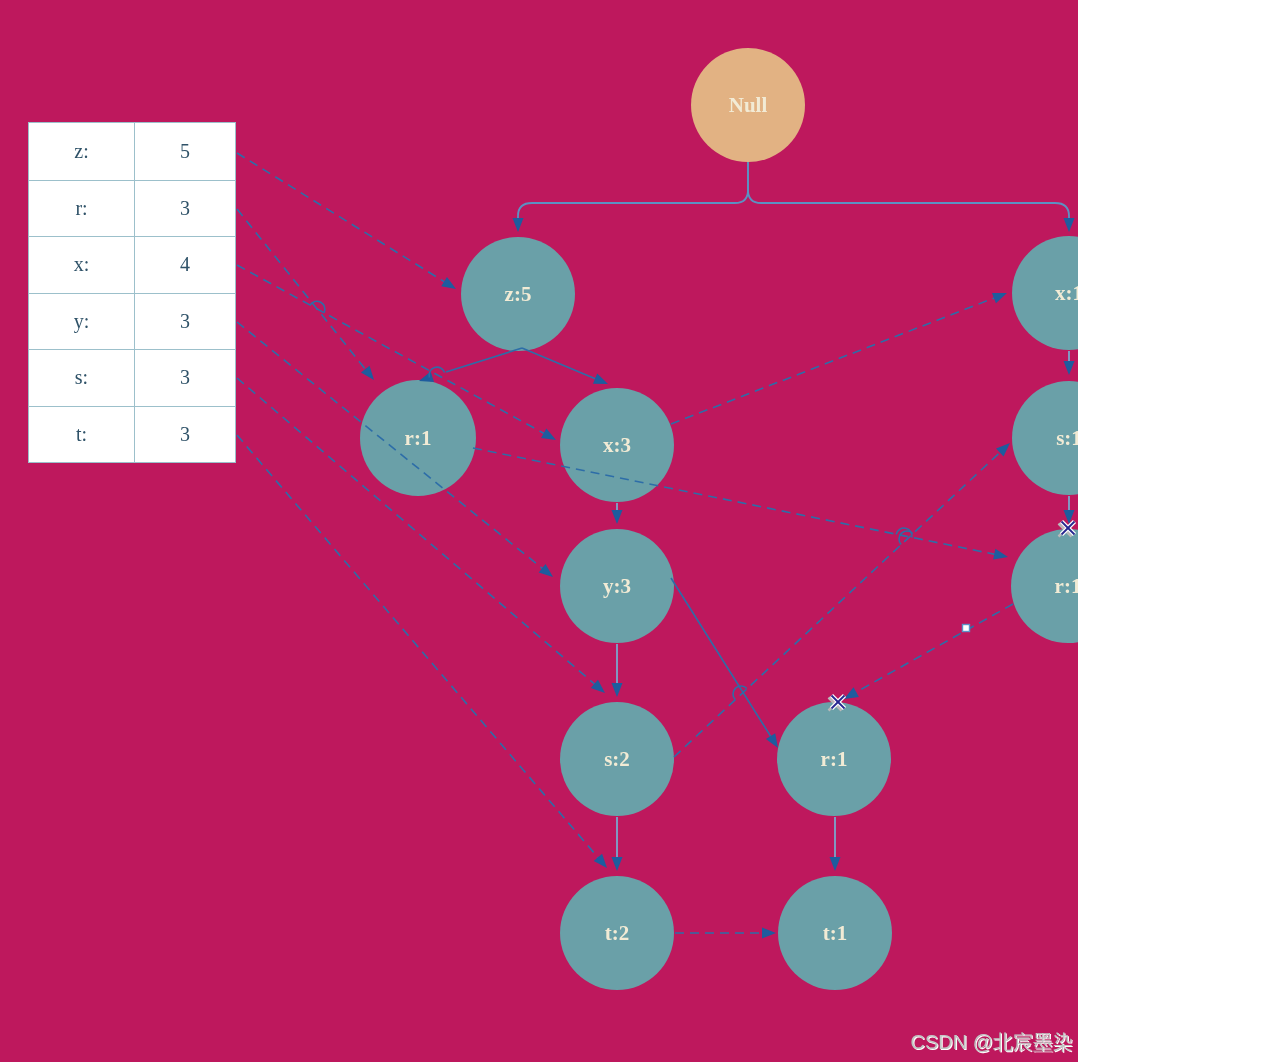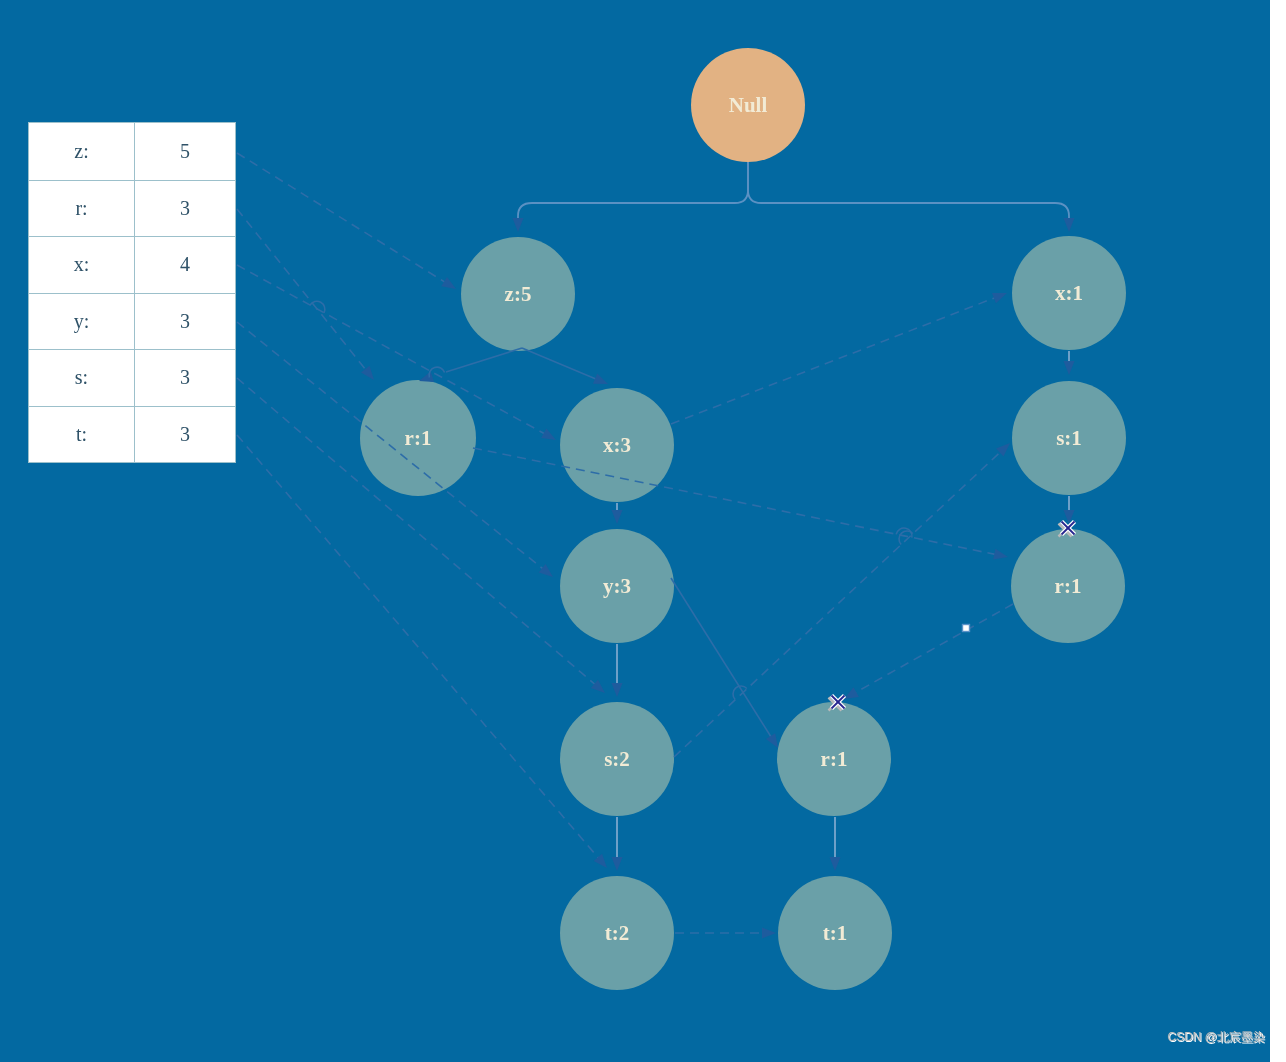--- a/index.html
+++ b/index.html
@@ -1,28 +1,28 @@
 <!DOCTYPE html>
 <html><head>
 <meta charset="utf-8">
 <style>
   html,body{margin:0;padding:0;background:#ffffff;}
-  .stage{position:relative;width:1270px;height:1062px;background:#0369a1;overflow:hidden;
+  .stage{position:relative;width:1078px;height:1062px;background:#be185d;overflow:hidden;
          font-family:"Liberation Serif",serif;}
   #diagram{position:absolute;left:0;top:0;width:1286px;height:1062px;}
   .htable{position:absolute;left:28px;top:122px;width:208px;height:341px;
           border:1px solid #9CC0CB;box-sizing:border-box;display:grid;
           grid-template-rows:repeat(6,1fr);background:#ffffff;}
   .hrow{display:grid;grid-template-columns:105px 1fr;border-top:1px solid #9CC0CB;}
   .hrow:first-child{border-top:none;}
   .hcell{display:flex;align-items:center;justify-content:center;
          font-size:20px;color:#2F5268;}
   .hcell.count{border-left:1px solid #9CC0CB;}
   .watermark{position:absolute;right:5px;top:1029px;
-             font-family:"Liberation Sans",sans-serif;font-size:12px;color:#c4c4c4;
+             font-family:"Liberation Sans",sans-serif;font-size:20px;color:#c4c4c4;
              text-shadow:1px 1px 0 #ffffff, -0.5px -0.5px 0 rgba(130,130,130,.35);}
   .nodelabel{font-family:"Liberation Serif",serif;font-weight:bold;}
 </style>
 </head>
 <body>
 
 <div class="stage">
 
   <svg id="diagram" viewBox="0 0 1286 1062" xmlns="http://www.w3.org/2000/svg">
       <g>

